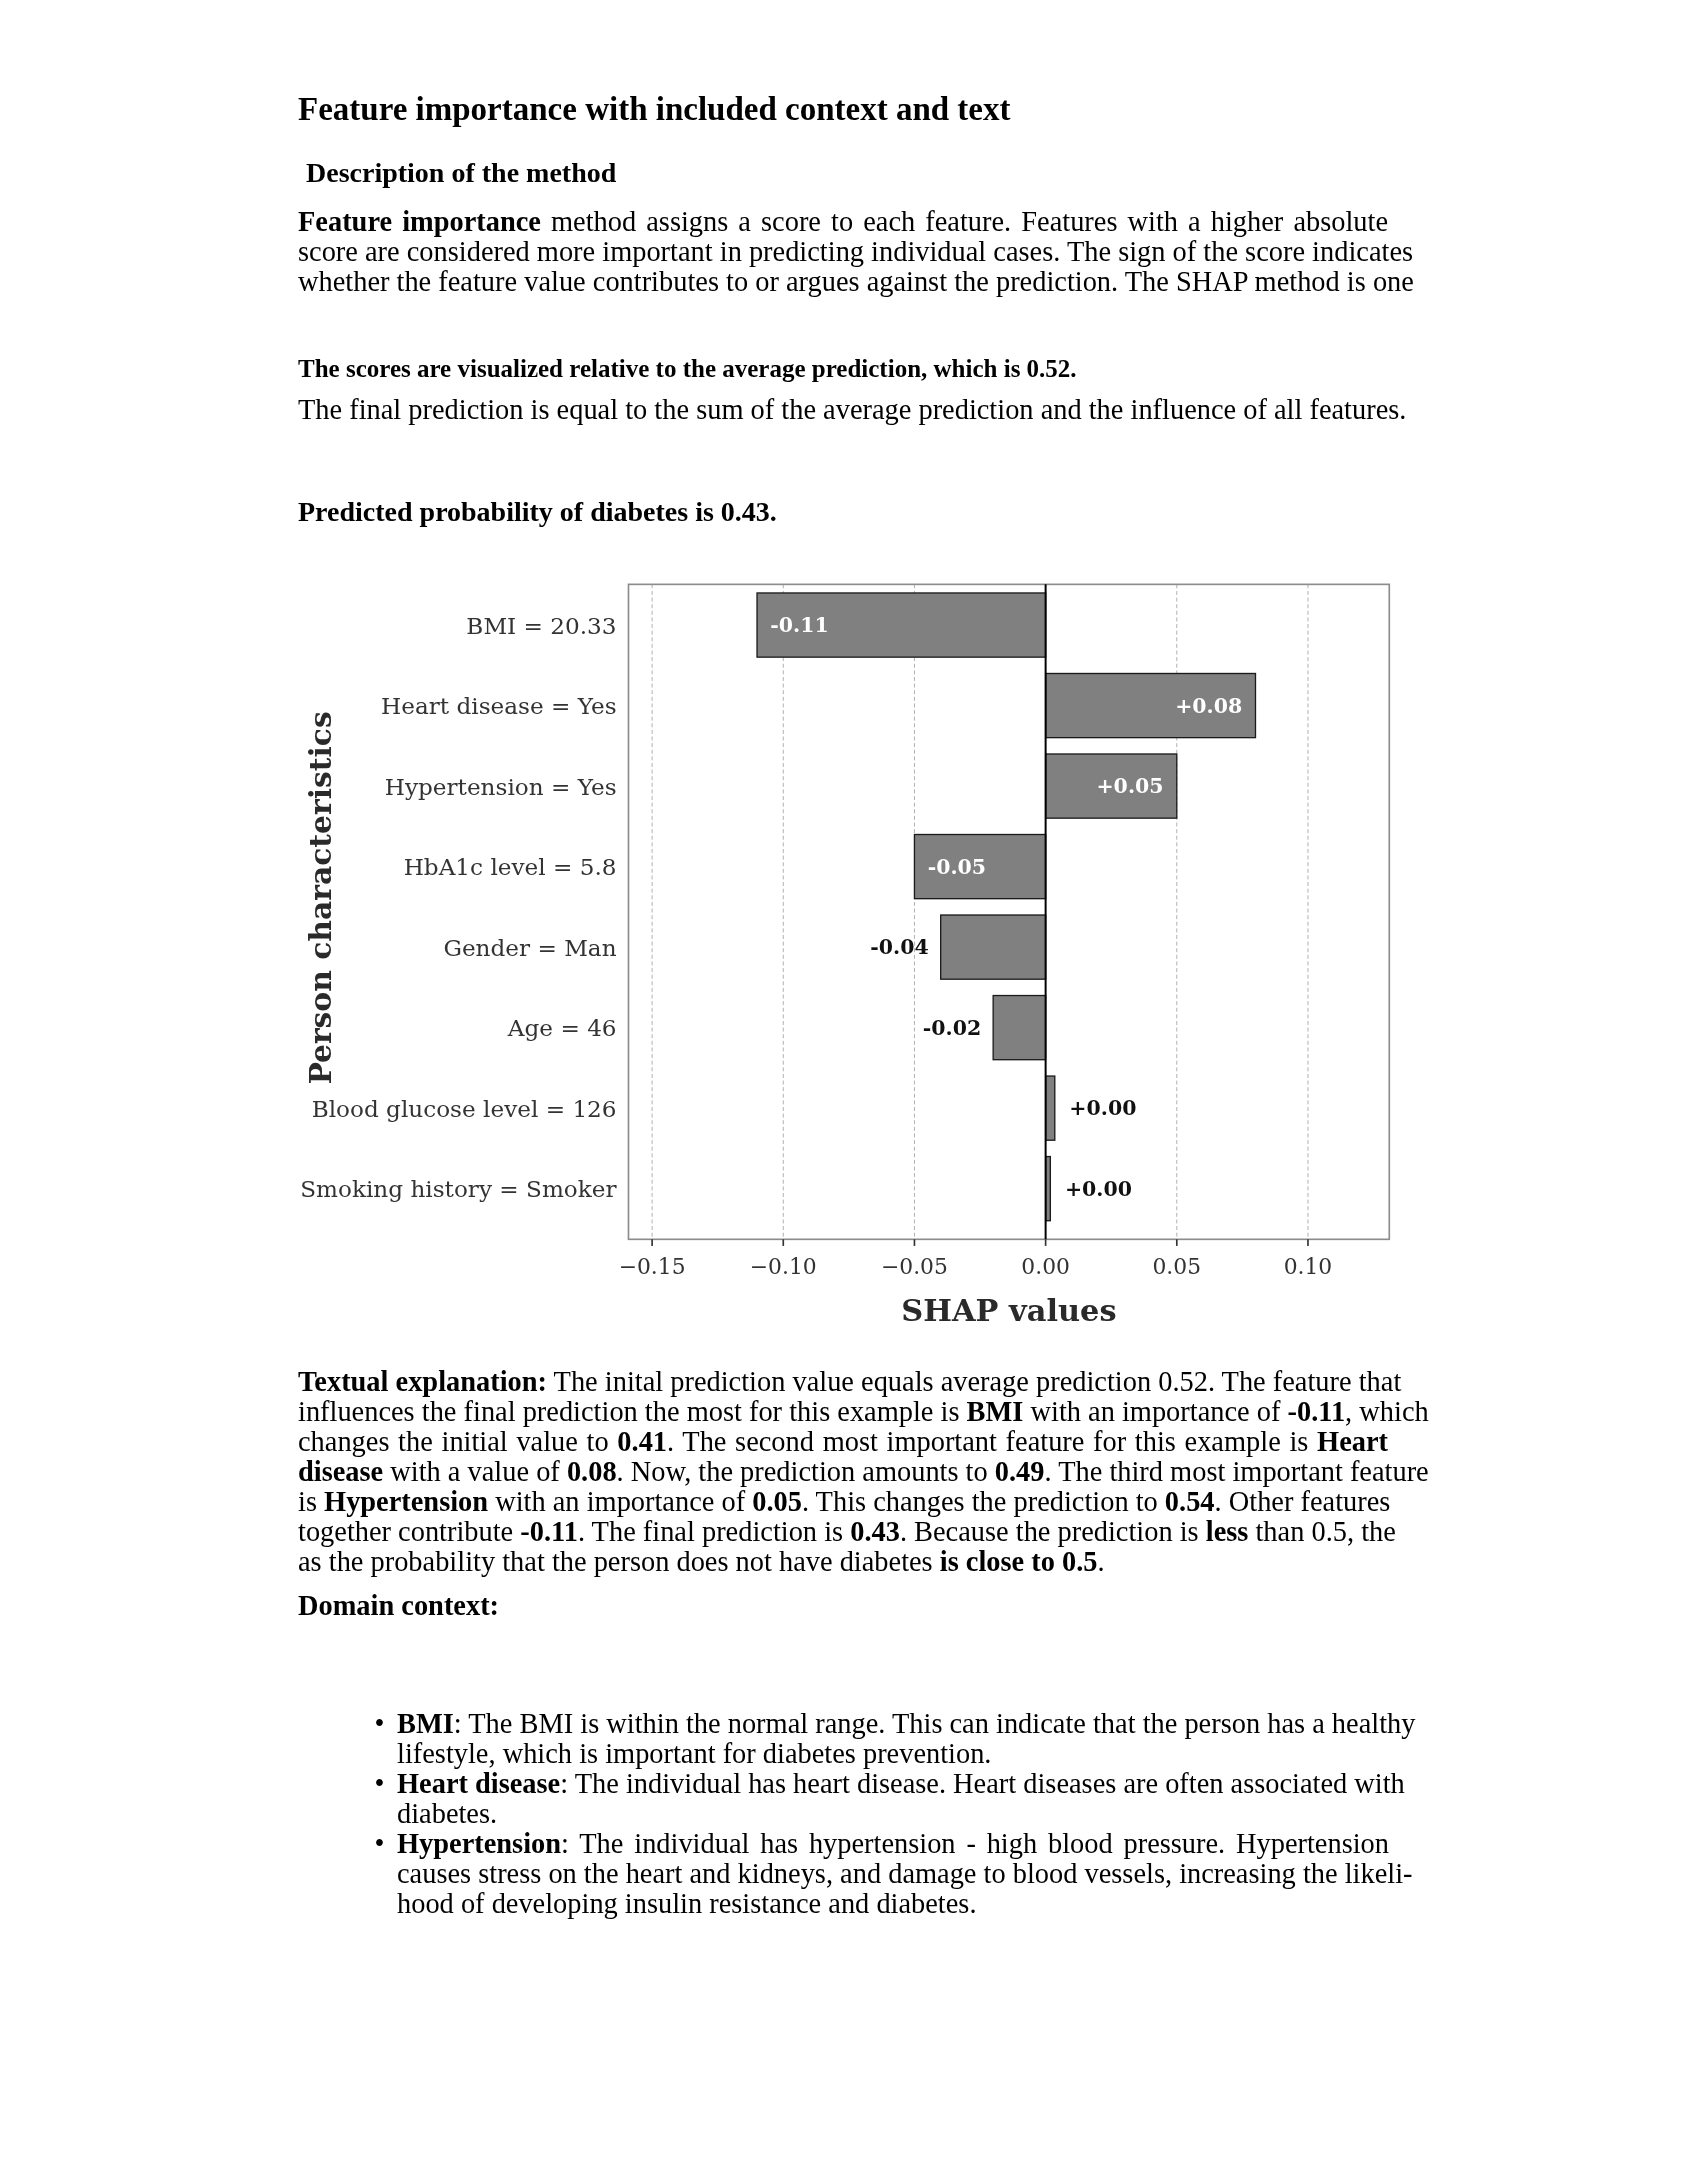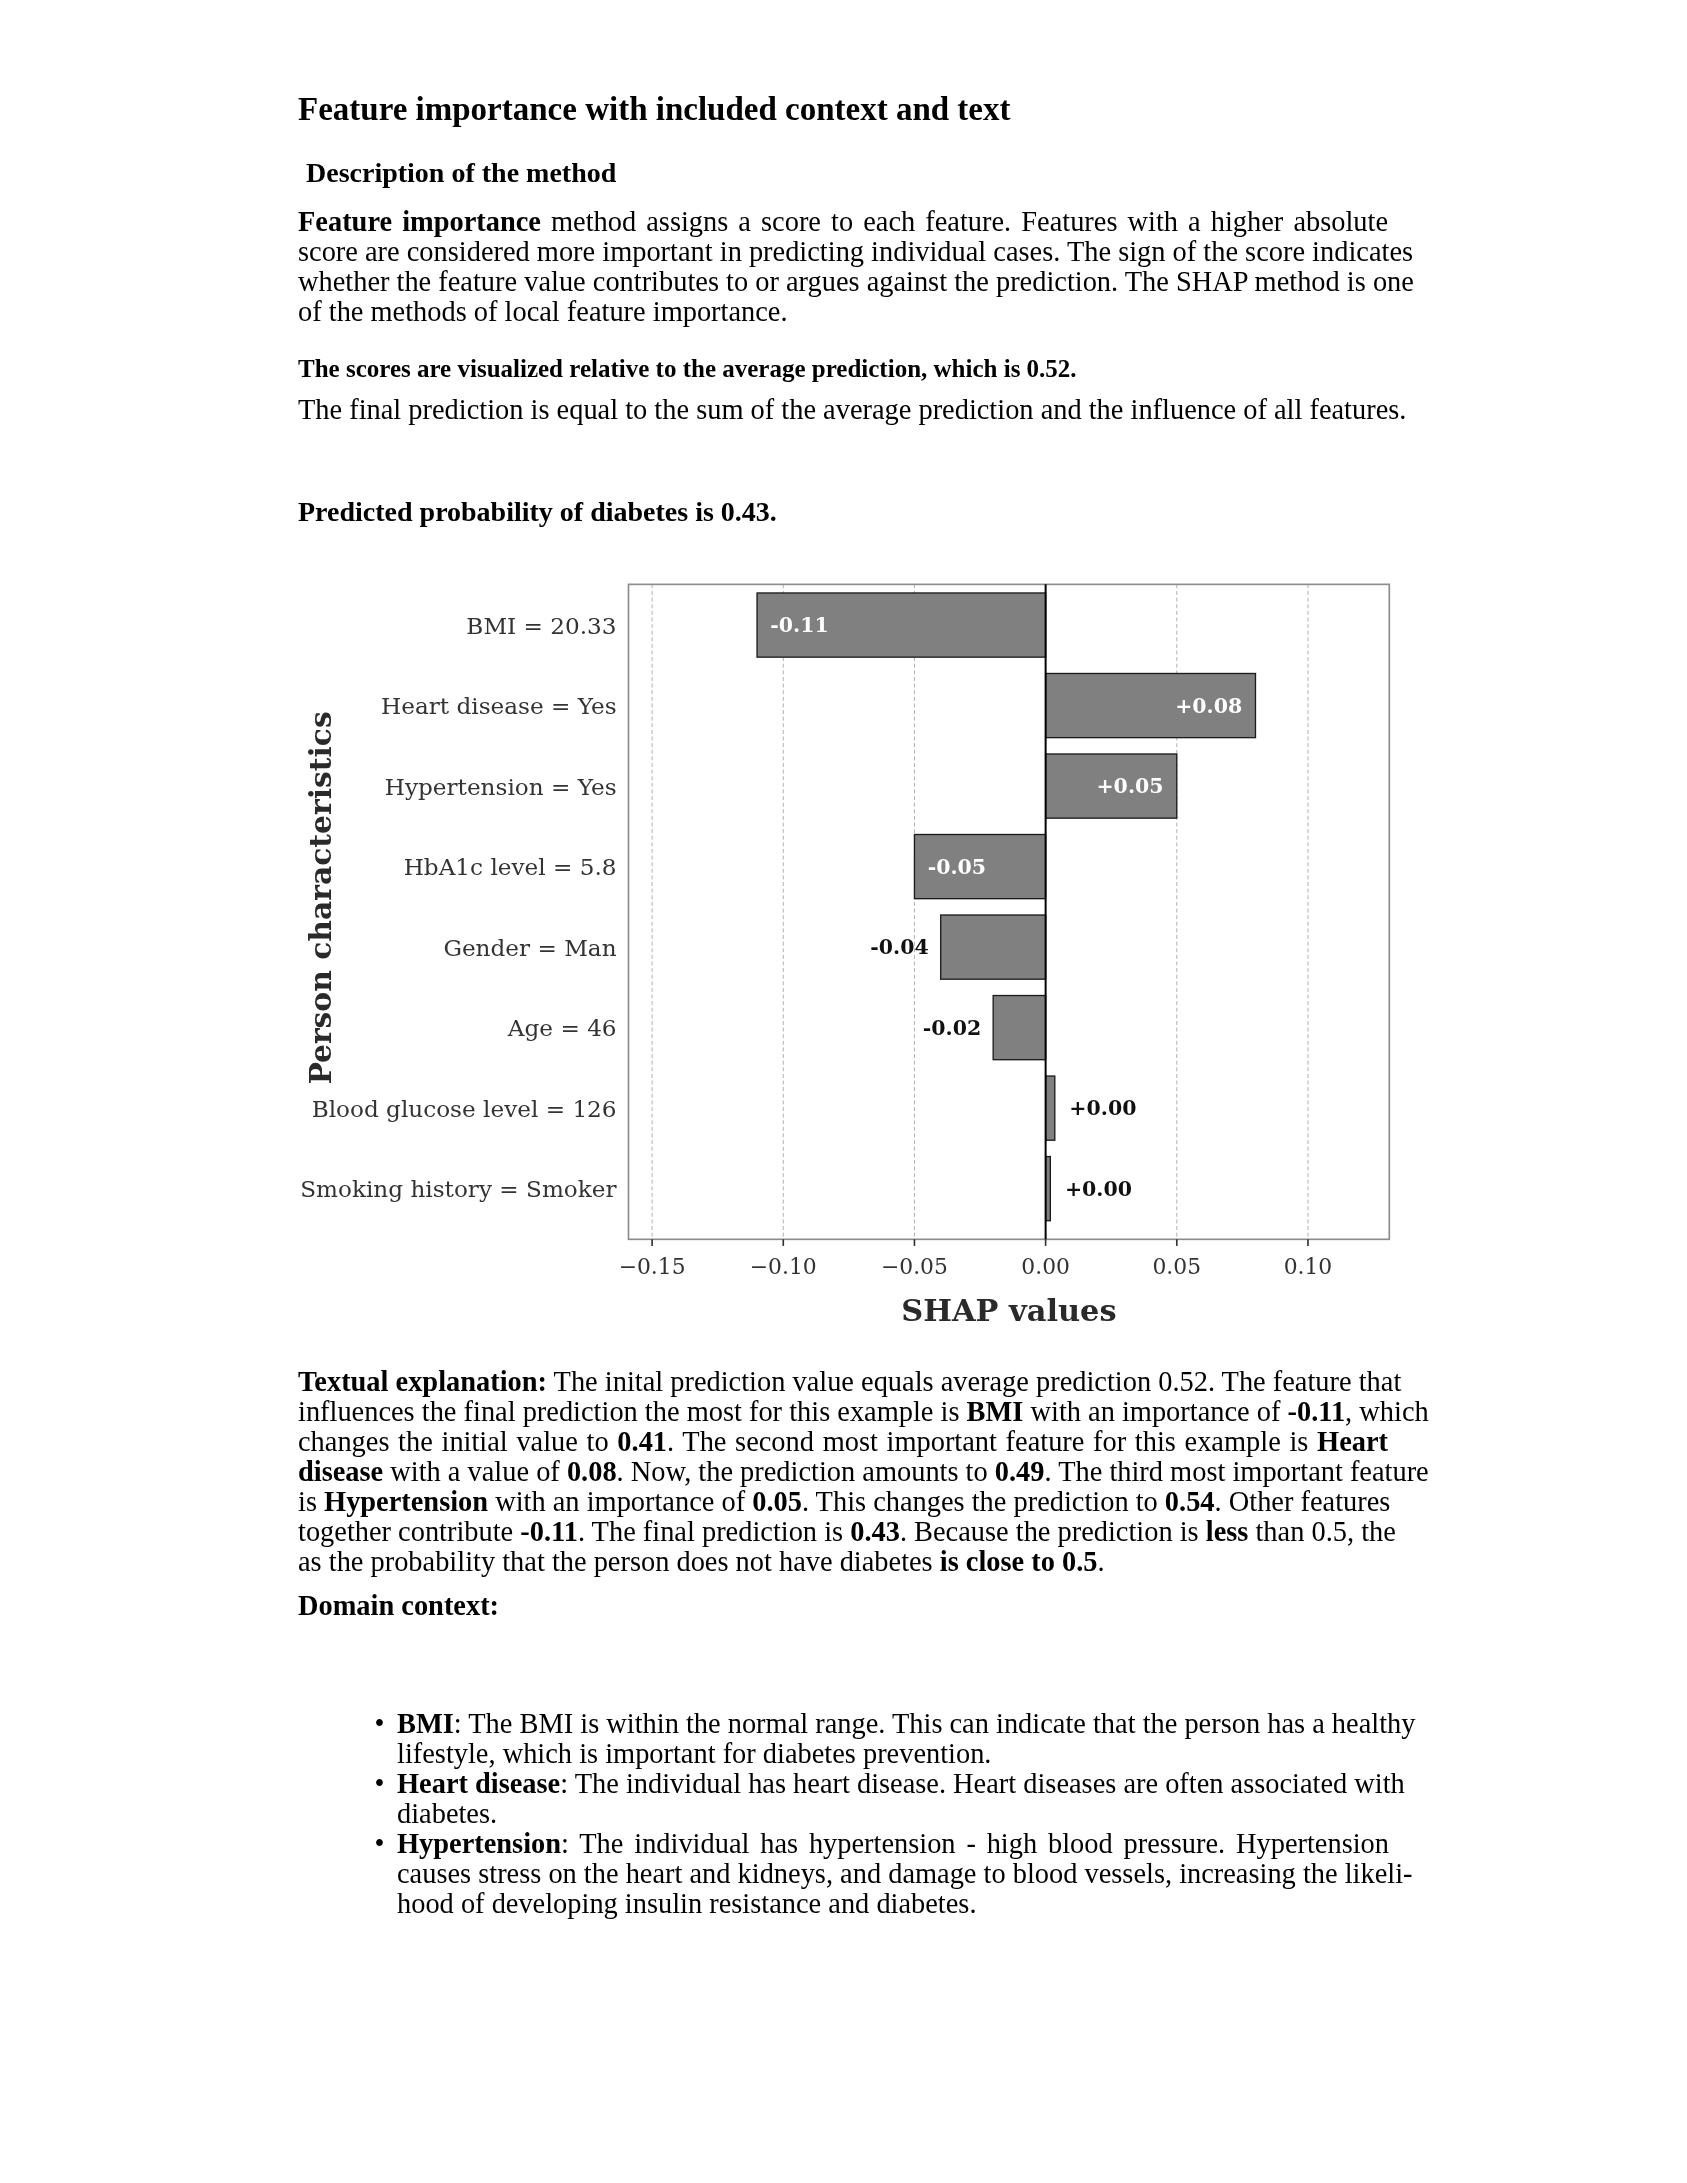--- a/index.html
+++ b/index.html
@@ -22,21 +22,20 @@
 </head>
 <body>
 
 <div class="abs title">Feature importance with included context and text</div>
 <div class="abs h2" style="top:157px">Description of the method</div>
 
 <div class="para" style="top:207px">
     <div class="line"><span class="b">Feature importance</span><span> method assigns a score to each feature.  Features with a higher absolute</span></div>
     <div class="line"><span>score are considered more important in predicting individual cases. The sign of the score indicates</span></div>
     <div class="line"><span>whether the feature value contributes to or argues against the prediction. The SHAP method is one</span></div>
-    <div class="line last"><span>of the methods of local feature importance.</span></div>
   </div>
 
 <div class="abs b" style="left:298px; top:355px; font-size:25px; white-space:nowrap;">The scores are visualized relative to the average prediction, which is 0.52.</div>
 <div class="abs" style="left:298px; top:385px; font-size:28.4px; white-space:nowrap;margin-top:9px;">The final prediction is equal to the sum of the average prediction and the influence of all features.</div>
 
 <div class="abs b" style="left:298px; top:496px; font-size:28px; white-space:nowrap;">Predicted probability of diabetes is 0.43.</div>
 
 <svg id="chart" width="1687" height="1350" viewBox="0 0 2550 2040">
     <line x1="985.6896551724138" x2="985.6896551724138" y1="883" y2="1873" stroke="#b0b0b0" stroke-width="1.5" stroke-dasharray="6,4"></line>
     <line x1="1183.9655172413793" x2="1183.9655172413793" y1="883" y2="1873" stroke="#b0b0b0" stroke-width="1.5" stroke-dasharray="6,4"></line>

